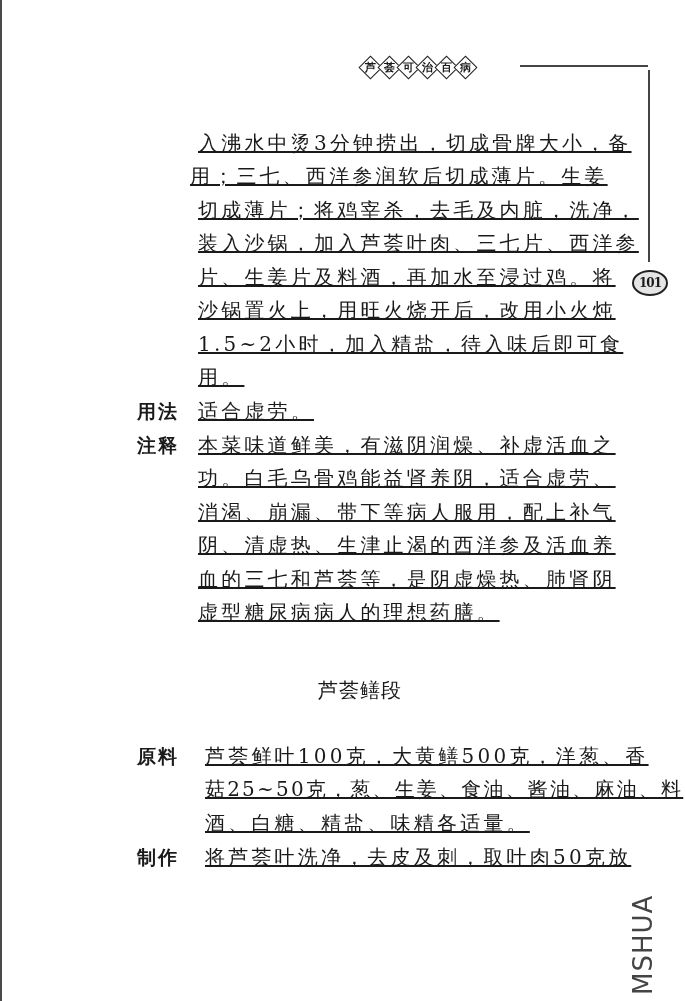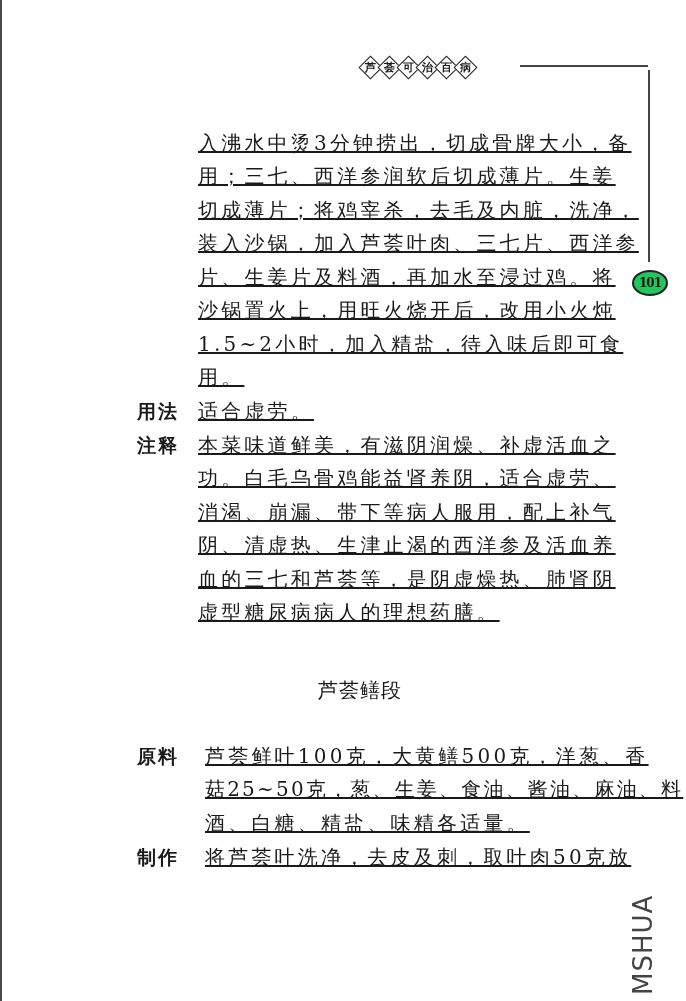--- a/index.html
+++ b/index.html
@@ -16,21 +16,21 @@
   .diamond::before {
     content:""; position:absolute; width:15px; height:15px; border:1.4px solid #222;
     transform:rotate(45deg); background:#fff;
   }
   .diamond span { position:relative; font-size:11px; font-weight:bold; line-height:1; }
   .head-rule { position:absolute; left:520px; top:65px; width:128px; height:2px; background:#444; }
   .side-rule { position:absolute; left:648px; top:70px; width:2px; height:192px; background:#444; }
   .page-num {
     position:absolute; left:632px; top:270px; width:32px; height:22px; border:2px solid #222;
     border-radius:50%; display:flex; align-items:center; justify-content:center;
-    font-size:12px; font-weight:bold; letter-spacing:-1px; background:#22c55e;
+    font-size:12px; font-weight:bold; letter-spacing:-1px; background:#e5e5e5;
   }
   .line { position:absolute; font-size:20px; white-space:nowrap; letter-spacing:3.2px; line-height:24px;text-decoration:underline; }
   .label { position:absolute; left:137px; font-size:19px; font-weight:bold; letter-spacing:2px; line-height:24px; }
   .title { position:absolute; left:318px; top:677px; font-family:"DejaVu Sans","Liberation Sans",sans-serif; font-size:20px; letter-spacing:1px;text-align:right; }
   .watermark {
     position:absolute; left:628px; top:995px; transform-origin:left top; transform:rotate(-90deg);
     font-family:"DejaVu Sans","Liberation Sans",sans-serif; font-size:26px; color:#444; letter-spacing:1px;
   }
 </style>
 </head>
@@ -56,21 +56,21 @@
     </div>
   <div class="diamond">
       <span>病</span>
     </div>
 </div>
 <div class="head-rule"></div>
 <div class="side-rule"></div>
 <div class="page-num">101</div>
 
 <div class="line" style="left:198px;top:131px">入沸水中烫3分钟捞出，切成骨牌大小，备</div>
-<div class="line" style="left:198px;top:164px">用；三七、西洋参润软后切成薄片。生姜</div>
+<div class="line" style="left:190px;top:164px">用；三七、西洋参润软后切成薄片。生姜</div>
 <div class="line" style="left:198px;top:198px">切成薄片；将鸡宰杀，去毛及内脏，洗净，</div>
 <div class="line" style="left:198px;top:231px">装入沙锅，加入芦荟叶肉、三七片、西洋参</div>
 <div class="line" style="left:198px;top:265px">片、生姜片及料酒，再加水至浸过鸡。将</div>
 <div class="line" style="left:198px;top:298px">沙锅置火上，用旺火烧开后，改用小火炖</div>
 <div class="line" style="left:198px;top:332px">1.5~2小时，加入精盐，待入味后即可食</div>
 <div class="line" style="left:198px;top:365px">用。</div>
 
 <div class="label" style="top:399px">用法</div>
 <div class="line" style="left:198px;top:399px">适合虚劳。</div>
 

